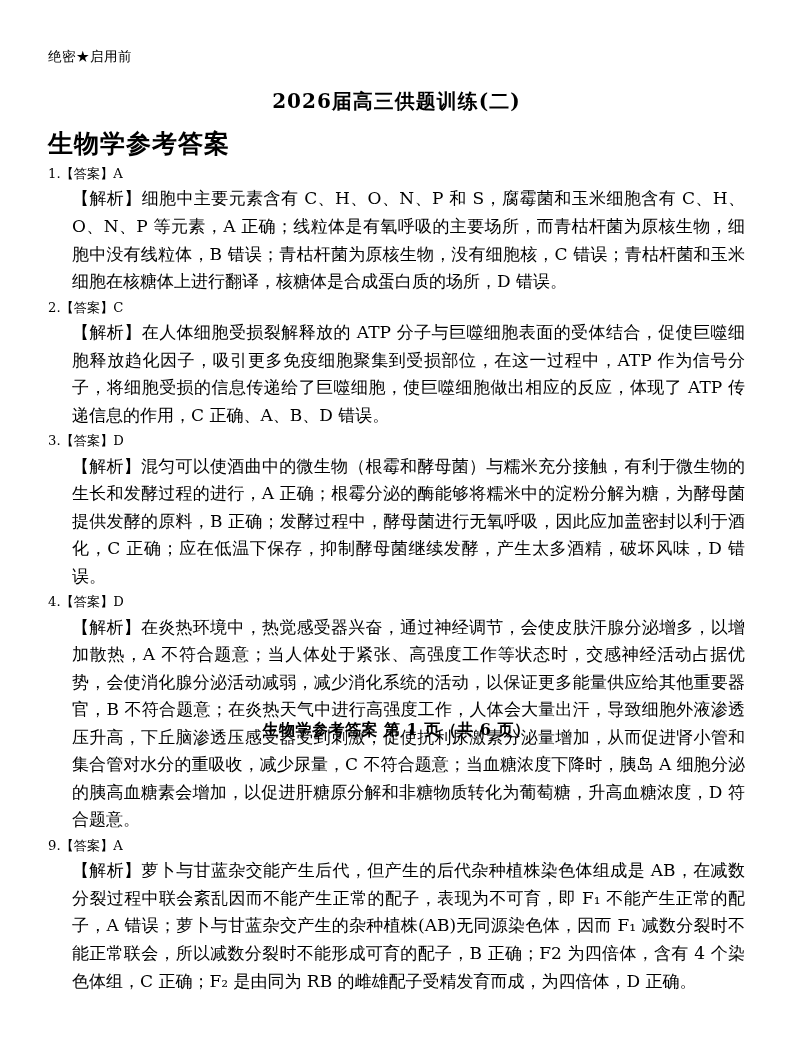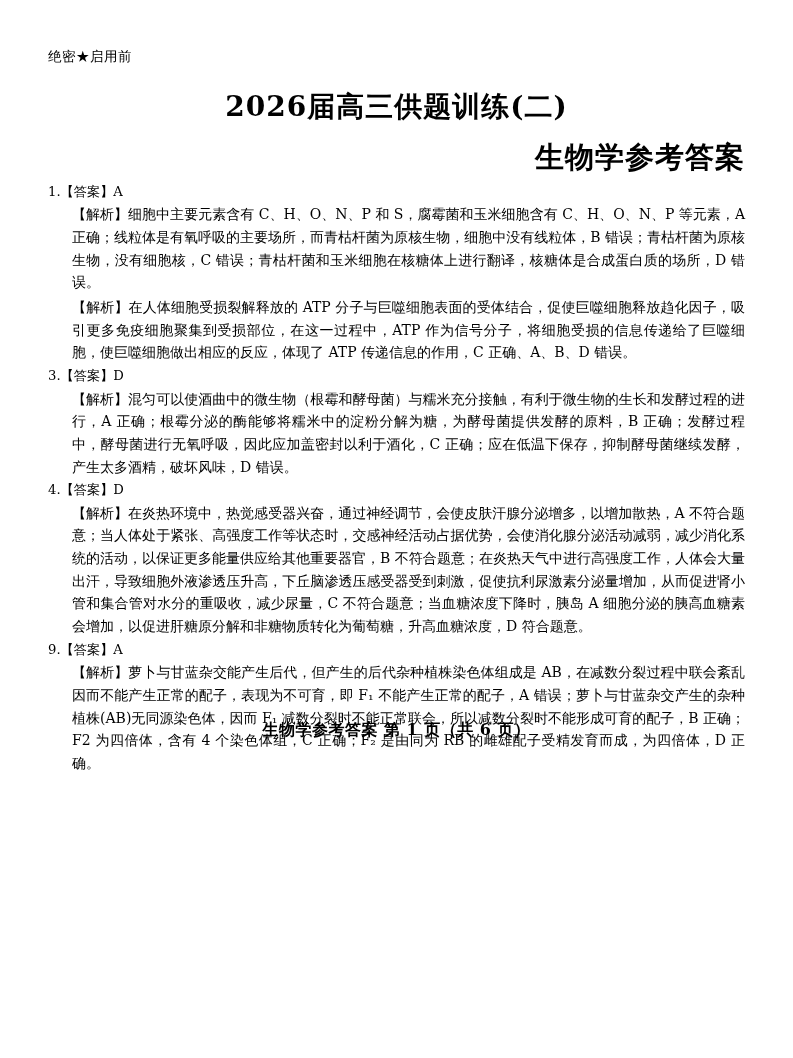--- a/index.html
+++ b/index.html
@@ -23,48 +23,48 @@
     padding: 40px 48px 0 48px;
   }
   .secret-mark {
     font-size: 13.5px;
     letter-spacing: 0.5px;
     margin: 8px 0 0 0;
     font-family: "DejaVu Serif", "Liberation Serif", serif;
   }
   .title-main {
     text-align: center;
-    font-size: 28px;
+    font-size: 20px;
     font-weight: bold;
     margin-top: 22px;
     font-family: "DejaVu Serif", "Liberation Serif", serif;
     letter-spacing: 1px;
   }
   .title-sub {
-    text-align: right;
-    font-size: 29px;
+    text-align: left;
+    font-size: 25px;
     font-weight: bold;
     margin-top: 12px;
     font-family: "DejaVu Serif", "Liberation Serif", serif;
     letter-spacing: 1px;
   }
   .content {
     margin-top: 4px;
   }
   .qblock {
     margin-bottom: 1px;
   }
   .ans-line {
     font-size: 13.2px;
     line-height: 1.55;
     font-family: "DejaVu Serif", "Liberation Serif", serif;
     margin: 2px 0 0 0;
   }
   .exp {
-    font-size: 14px;
+    font-size: 17px;
     line-height: 1.62;
     font-family: "DejaVu Serif", "Liberation Serif", serif;
     margin: 1px 0 2px 0;
     padding-left: 24px;
     text-align: justify;
     text-justify: inter-ideograph;
   }
   .footer {
     position: absolute;
     left: 0;
@@ -88,20 +88,21 @@
   <div class="title-sub">生物学参考答案</div>
 
   <div class="content">
 
     <div class="qblock">
       <div class="ans-line">1.【答案】A</div>
       <div class="exp">【解析】细胞中主要元素含有 C、H、O、N、P 和 S，腐霉菌和玉米细胞含有 C、H、O、N、P 等元素，A 正确；线粒体是有氧呼吸的主要场所，而青枯杆菌为原核生物，细胞中没有线粒体，B 错误；青枯杆菌为原核生物，没有细胞核，C 错误；青枯杆菌和玉米细胞在核糖体上进行翻译，核糖体是合成蛋白质的场所，D 错误。</div>
     </div>
 
     <div class="qblock">
+      <div class="ans-line">2.【答案】C</div>
       <div class="exp">【解析】在人体细胞受损裂解释放的 ATP 分子与巨噬细胞表面的受体结合，促使巨噬细胞释放趋化因子，吸引更多免疫细胞聚集到受损部位，在这一过程中，ATP 作为信号分子，将细胞受损的信息传递给了巨噬细胞，使巨噬细胞做出相应的反应，体现了 ATP 传递信息的作用，C 正确、A、B、D 错误。</div>
     </div>
 
     <div class="qblock">
       <div class="ans-line">3.【答案】D</div>
       <div class="exp">【解析】混匀可以使酒曲中的微生物（根霉和酵母菌）与糯米充分接触，有利于微生物的生长和发酵过程的进行，A 正确；根霉分泌的酶能够将糯米中的淀粉分解为糖，为酵母菌提供发酵的原料，B 正确；发酵过程中，酵母菌进行无氧呼吸，因此应加盖密封以利于酒化，C 正确；应在低温下保存，抑制酵母菌继续发酵，产生太多酒精，破坏风味，D 错误。</div>
     </div>
 
     <div class="qblock">
       <div class="ans-line">4.【答案】D</div>

